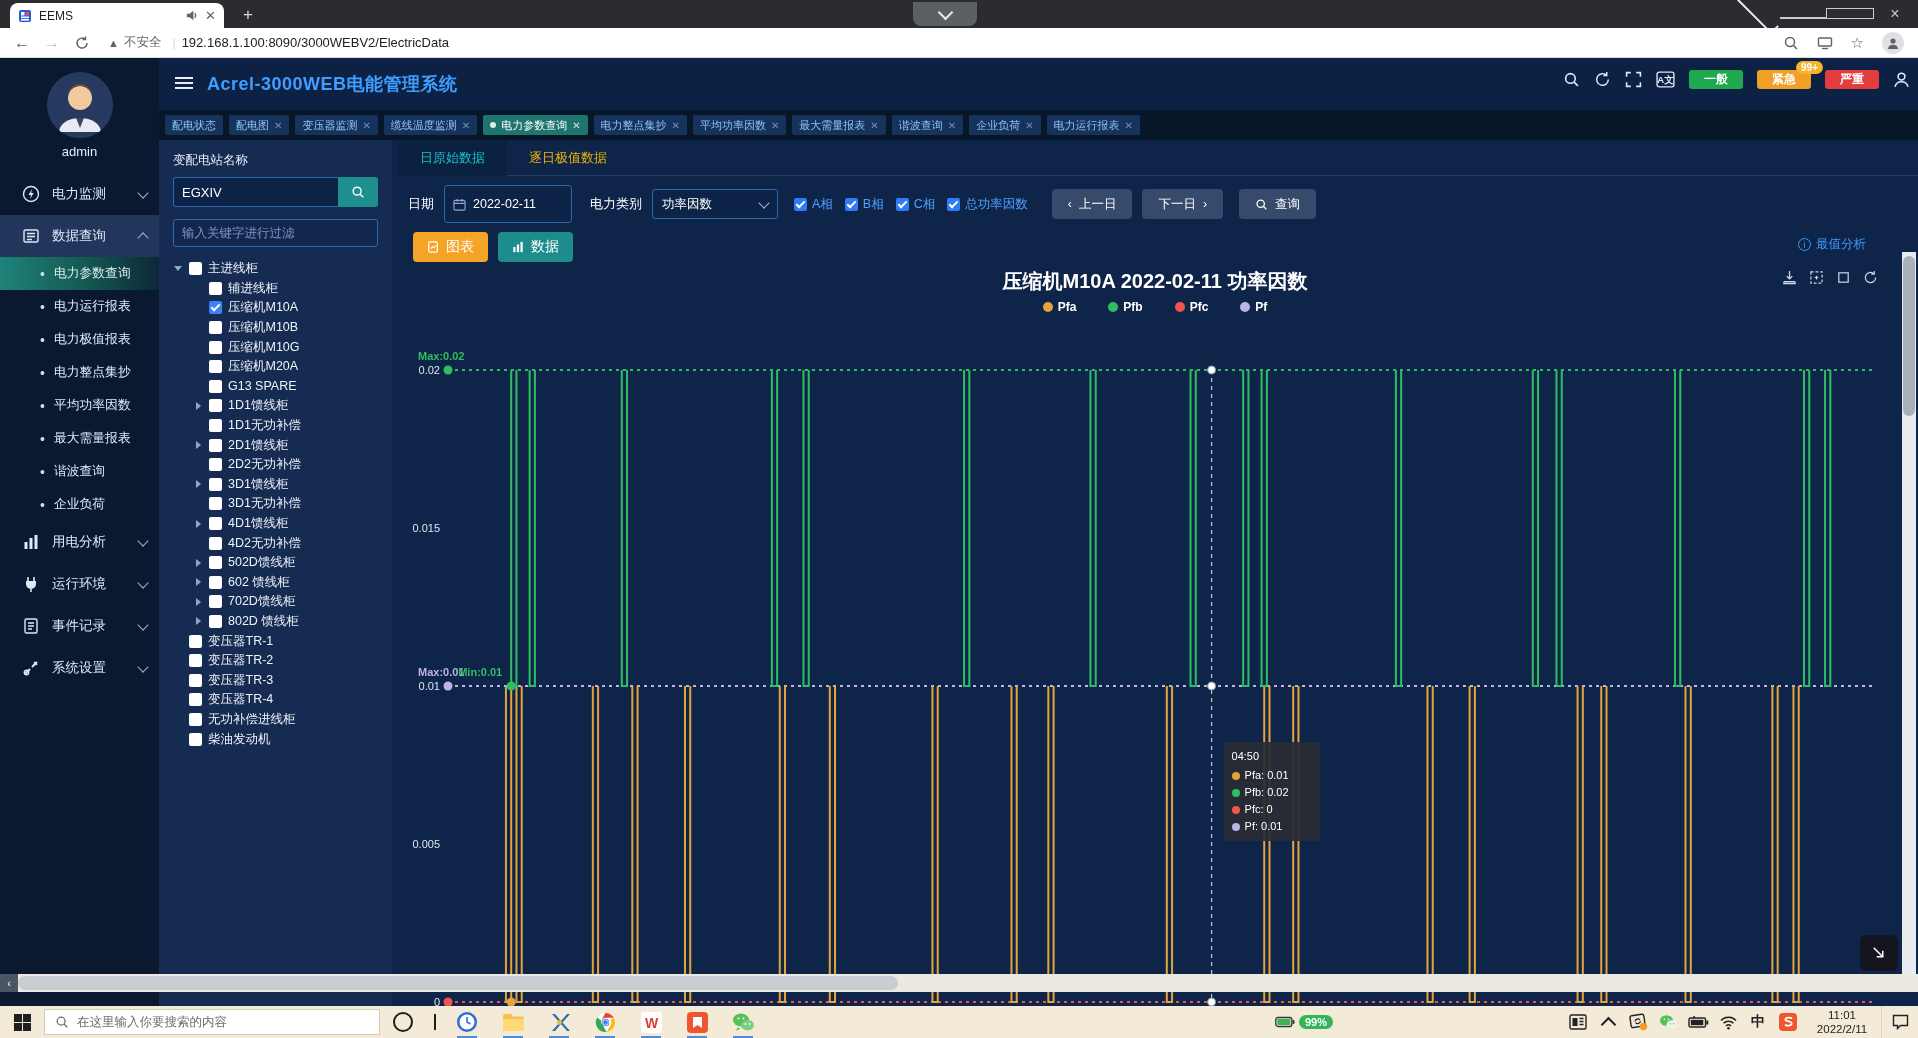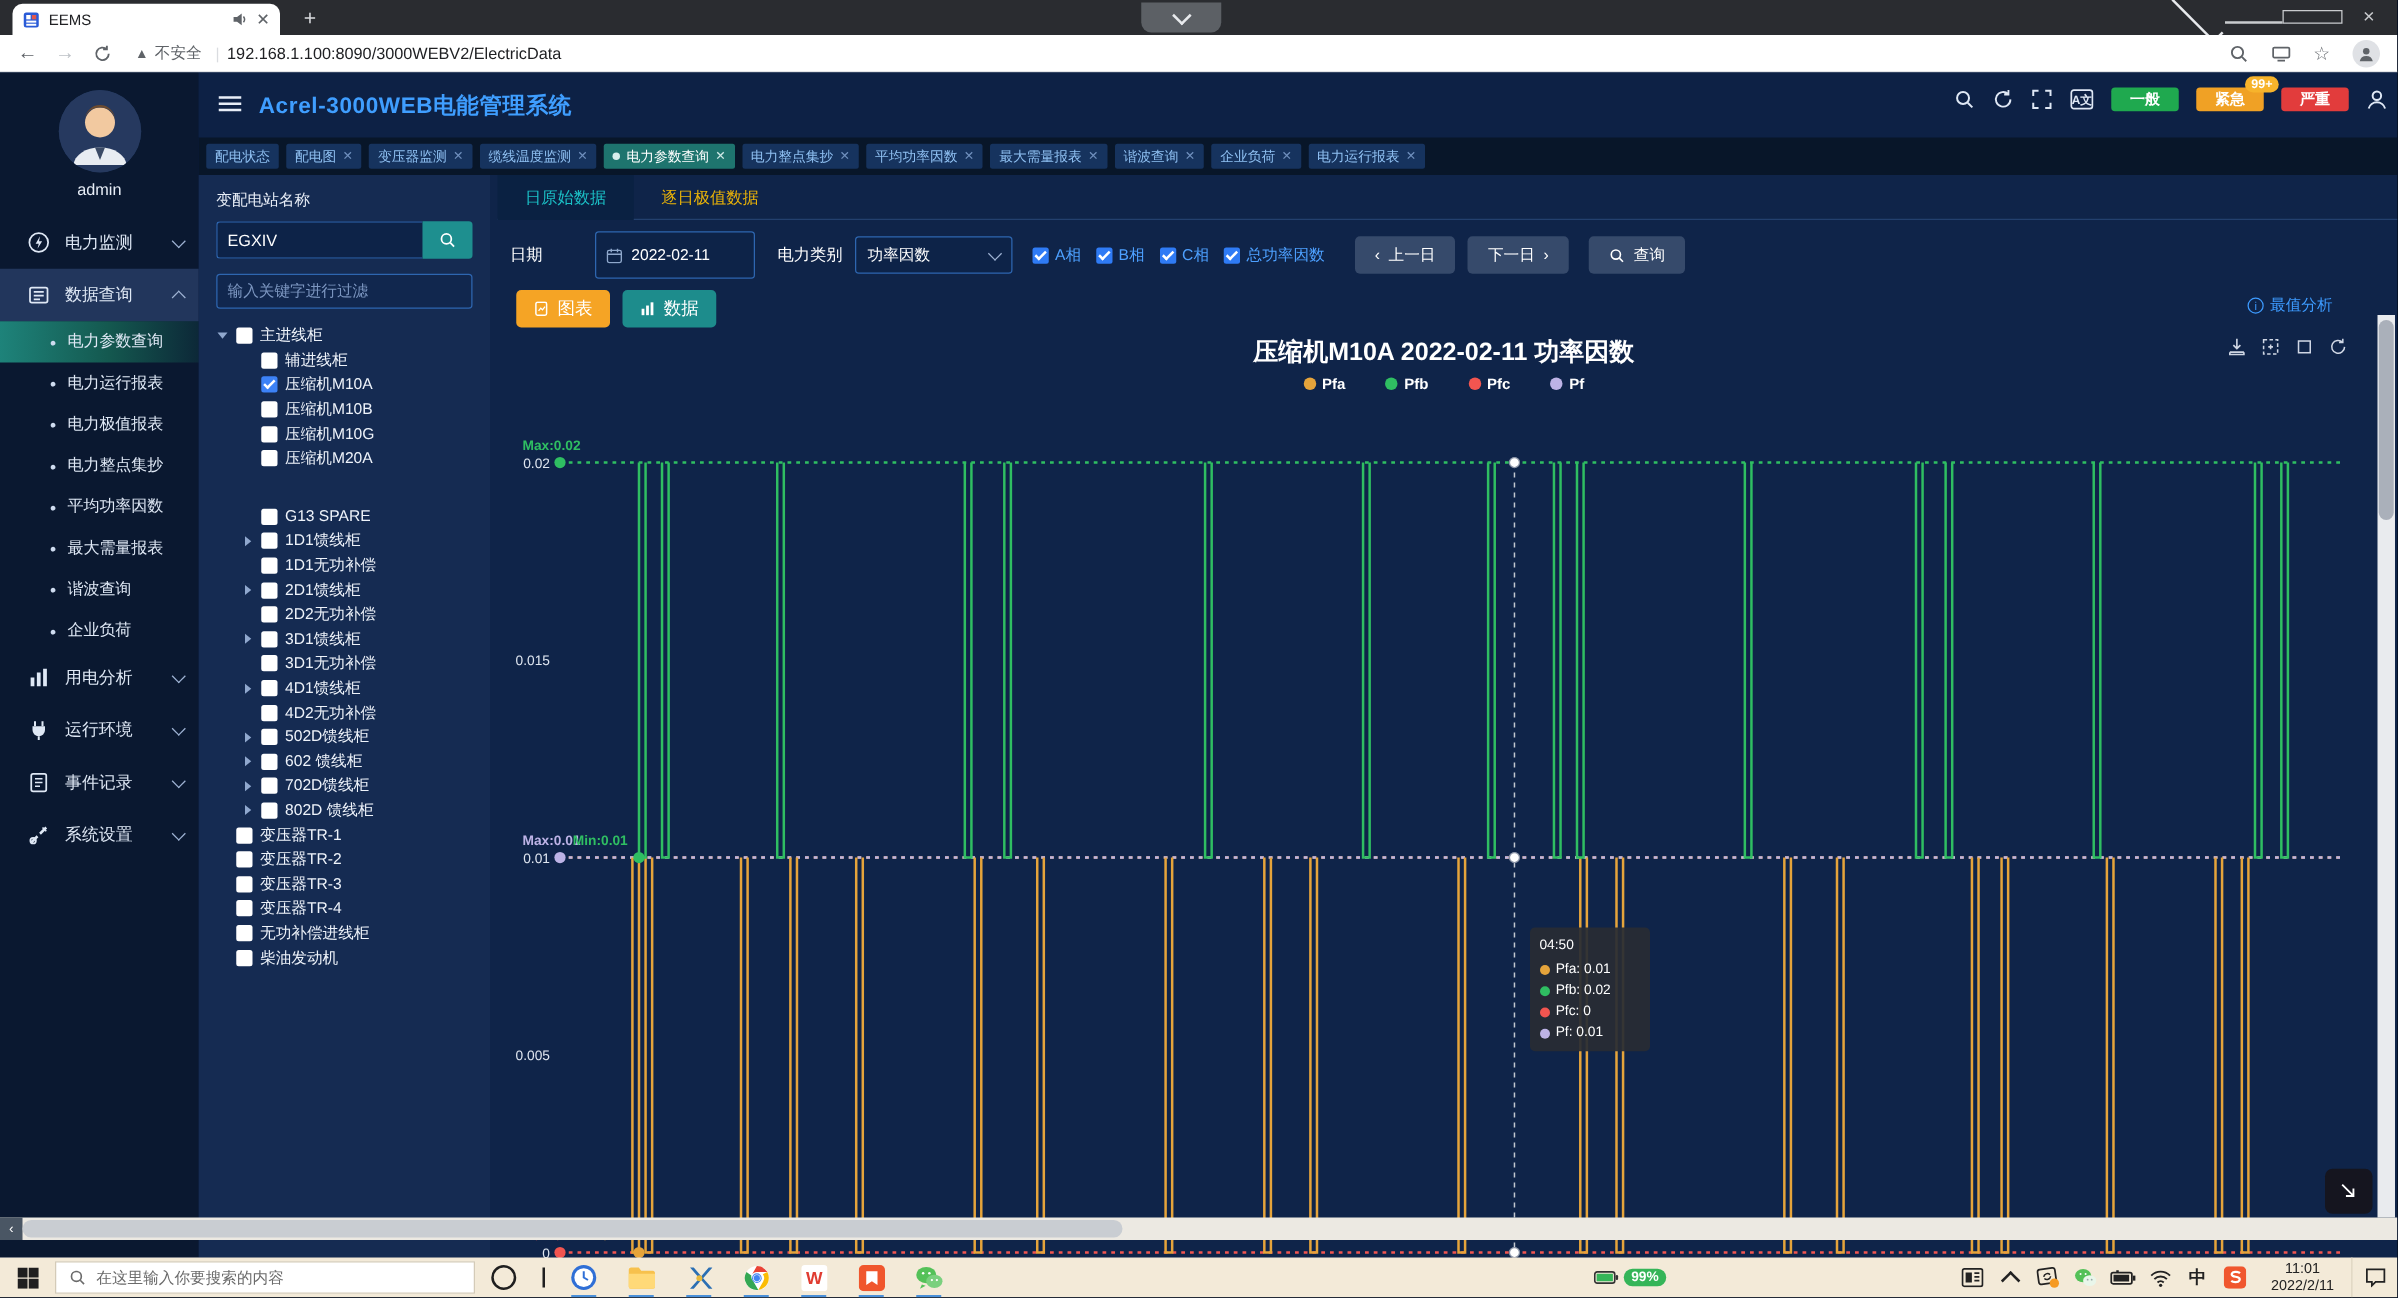--- a/index.html
+++ b/index.html
@@ -93,21 +93,21 @@
     border-right:2px solid #fff;border-bottom:2px solid #fff;transform:rotate(45deg);}
 
   
   .main{position:absolute;left:392px;top:82px;width:1526px;height:866px;background:#0F2449;}
   .subtabs{position:absolute;left:6px;top:0;width:100%;height:36px;border-bottom:1px solid #23406E;box-sizing:border-box;display:flex;}
   .stab{padding:0 22px;display:flex;align-items:center;color:#eab308;font-size:13px;height:36px;}
   .stab.on{background:#0A2142;color:#1BC0C6;}
   .toolbar{position:absolute;left:8px;top:48px;height:32px;display:flex;align-items:center;gap:10px;color:#fff;font-size:13px;}
   .tlabel{margin-left:8px;}
   .dinput{width:110px;height:28px;background:#0D2348;border:1px solid #2E66B0;border-radius:3px;color:#fff;
-    display:flex;align-items:center;padding:4px 8px;gap:7px;font-size:12.5px;margin-left:32px;}
+    display:flex;align-items:center;padding:4px 8px;gap:7px;font-size:12.5px;}
   .selbox{width:106px;height:28px;background:#0D2348;border:1px solid #2E66B0;border-radius:3px;color:#fff;
     display:flex;align-items:center;justify-content:space-between;padding:0 9px;font-size:12.5px;}
   .ckitem{display:flex;align-items:center;gap:5px;color:#4DA0FF;font-size:12.5px;}
   .bluecb{width:13px;height:13px;border-radius:2px;background:#2F7BF5;position:relative;}
   .bluecb::after{content:"";position:absolute;left:4px;top:1px;width:3px;height:7px;
     border-right:2px solid #fff;border-bottom:2px solid #fff;transform:rotate(45deg);}
   .gbtn{height:30px;background:#364A6B;border:none;border-radius:4px;color:#fff;font-size:12.5px;
     padding:0 16px;display:flex;align-items:center;gap:7px;font-family:inherit;}
   .viewbtns{position:absolute;left:21px;top:92px;display:flex;gap:10px;}
   .vbtn{height:30px;border:none;border-radius:4px;color:#fff;font-size:14px;padding:0 14px;
@@ -435,21 +435,21 @@
           <div class="tnode" style="padding-left: 20px;">
             <span class="caret"></span>
             <span class="cbx"></span>
             <span>压缩机M10G</span>
           </div>
           <div class="tnode" style="padding-left: 20px;">
             <span class="caret"></span>
             <span class="cbx"></span>
             <span>压缩机M20A</span>
           </div>
-          <div class="tnode" style="padding-left: 20px; margin-top: 27px;">
+          <div class="tnode" style="padding-left: 20px;">
             <span class="caret"></span>
             <span class="cbx"></span>
             <span>G13 SPARE</span>
           </div>
           <div class="tnode" style="padding-left: 20px;">
             <span class="caret">
               <span class="car-r"></span>
             </span>
             <span class="cbx"></span>
             <span>1D1馈线柜</span>

